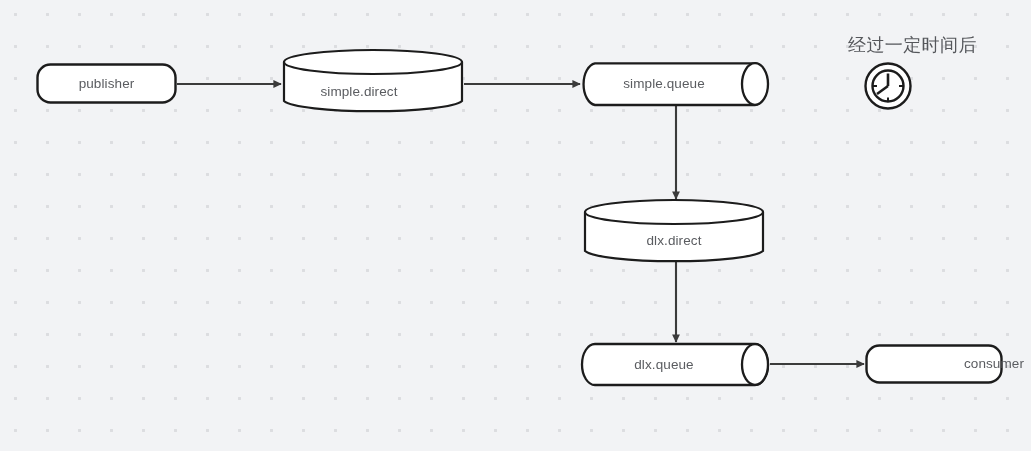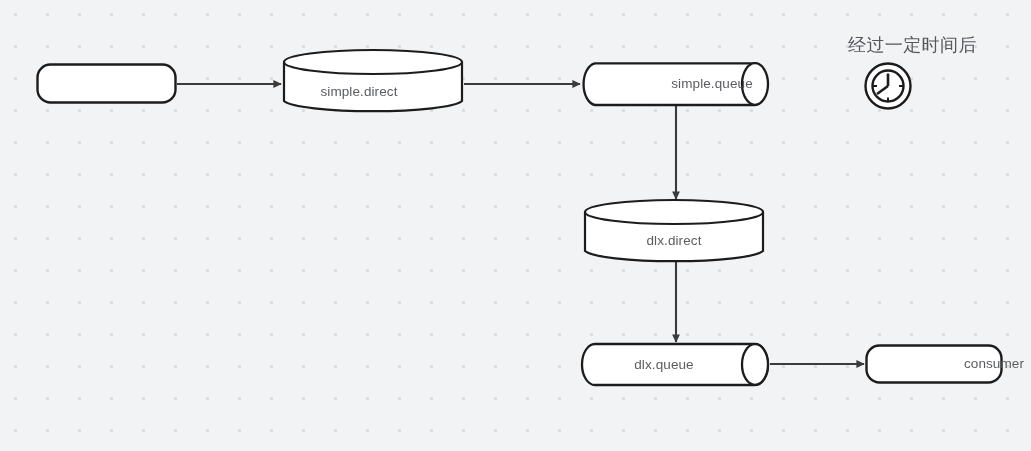--- a/index.html
+++ b/index.html
@@ -113,24 +113,25 @@
       <circle cx="888" cy="86" r="22.5" fill="#ffffff" stroke="#1c1c1c" stroke-width="2.4"></circle>
       <circle cx="888" cy="86" r="15.5" fill="#ffffff" stroke="#1c1c1c" stroke-width="2.4"></circle>
       <line x1="888" y1="86" x2="888" y2="73.5" stroke="#1c1c1c" stroke-width="2.6"></line>
       <line x1="888" y1="86" x2="877" y2="94" stroke="#1c1c1c" stroke-width="2.6"></line>
       <line x1="872.5" y1="86" x2="877" y2="86" stroke="#1c1c1c" stroke-width="2"></line>
       <line x1="899" y1="86" x2="903.5" y2="86" stroke="#1c1c1c" stroke-width="2"></line>
       <line x1="888" y1="97.5" x2="888" y2="101.5" stroke="#1c1c1c" stroke-width="2"></line>
     </g>
   </svg>
 
+  <div class="node-label" style="left:37px; top:76px; width:139px;">publisher</div>
 
   <div class="node-label" style="left:283px; top:84px; width:152px;">simple.direct</div>
 
-  <div class="node-label" style="left:582px; top:76px; width:164px;padding-left:48px;">simple.queue</div>
+  <div class="node-label" style="left:582px; top:76px; width:164px;">simple.queue</div>
 
   <div class="node-label" style="left:584px; top:233px; width:180px;">dlx.direct</div>
 
   <div class="node-label" style="left:582px; top:357px; width:164px;">dlx.queue</div>
 
   <div class="node-label" style="left:918px; top:356px; width:152px;">consumer</div>
 
   <div class="annotation-label" style="left:848px; top:33px;">经过一定时间后</div>
 
 </div>

